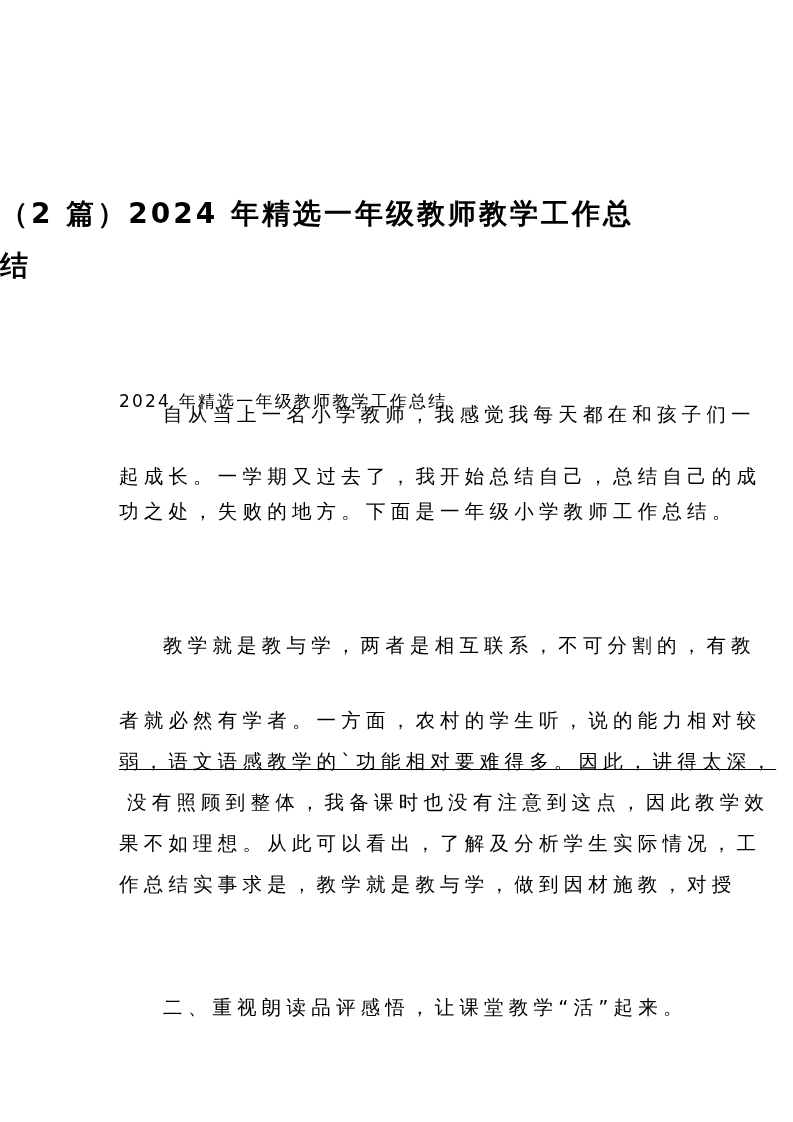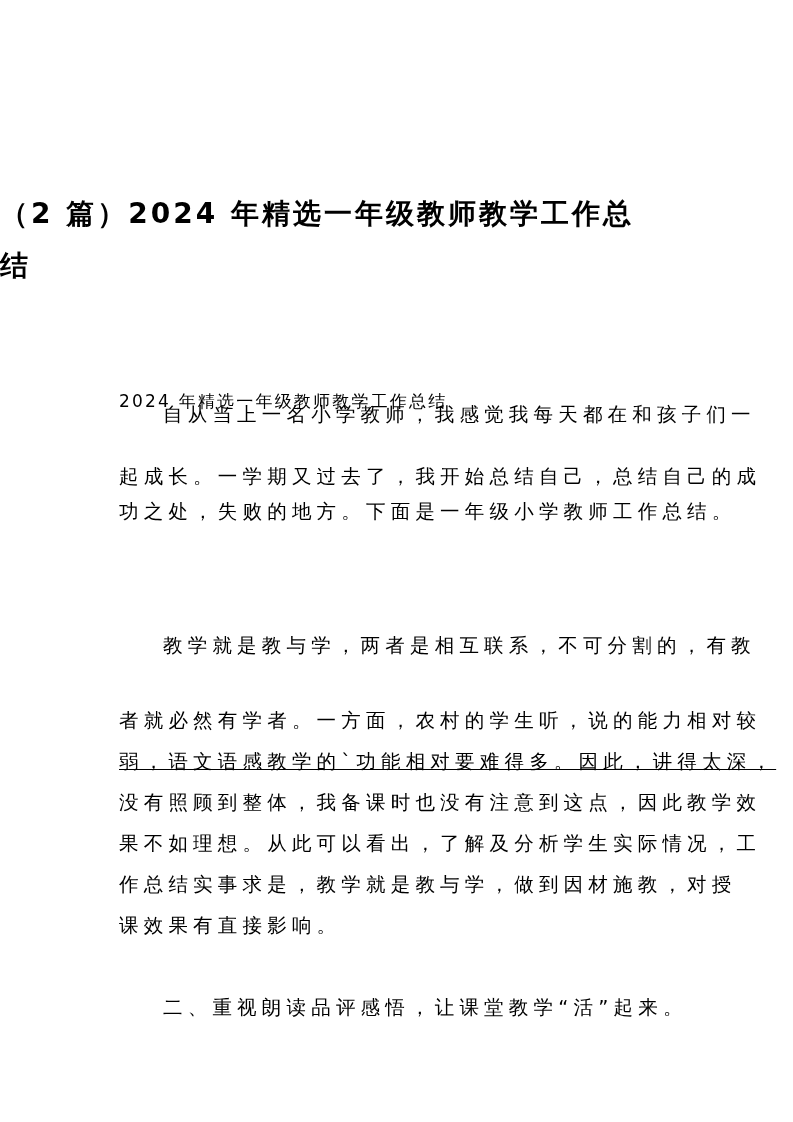--- a/index.html
+++ b/index.html
@@ -61,20 +61,19 @@
   <div class="subtitle-line" style="top:365px;margin-top:24px;">2024 年精选一年级教师教学工作总结</div>
 
   <div class="line indent" style="top:403px;font-family:Liberation Mono, monospace;">自从当上一名小学教师，我感觉我每天都在和孩子们一</div>
   <div class="line" style="top:444px;margin-top:20px;">起成长。一学期又过去了，我开始总结自己，总结自己的成</div>
   <div class="line" style="top:456px;margin-top:43px;">功之处，失败的地方。下面是一年级小学教师工作总结。</div>
 
 
   <div class="line indent" style="top:633px;">教学就是教与学，两者是相互联系，不可分割的，有教</div>
   <div class="line" style="top:708px;">者就必然有学者。一方面，农村的学生听，说的能力相对较</div>
   <div class="line" style="top:749px;text-decoration:underline;">弱，语文语感教学的`功能相对要难得多。因此，讲得太深，</div>
-  <div class="line" style="top:790px;">没有照顾到整体，我备课时也没有注意到这点，因此教学效</div>
+  <div class="line" style="top:790px;margin-left:8px;">没有照顾到整体，我备课时也没有注意到这点，因此教学效</div>
   <div class="line" style="top:831px;">果不如理想。从此可以看出，了解及分析学生实际情况，工</div>
   <div class="line" style="top:872px;">作总结实事求是，教学就是教与学，做到因材施教，对授</div>
-  <div class="line" style="top:913px;">课效果有直接影响。</div>
 
   <div class="line indent" style="top:995px;">二、重视朗读品评感悟，让课堂教学“活”起来。</div>
 
 </div>
 
 </body></html>

